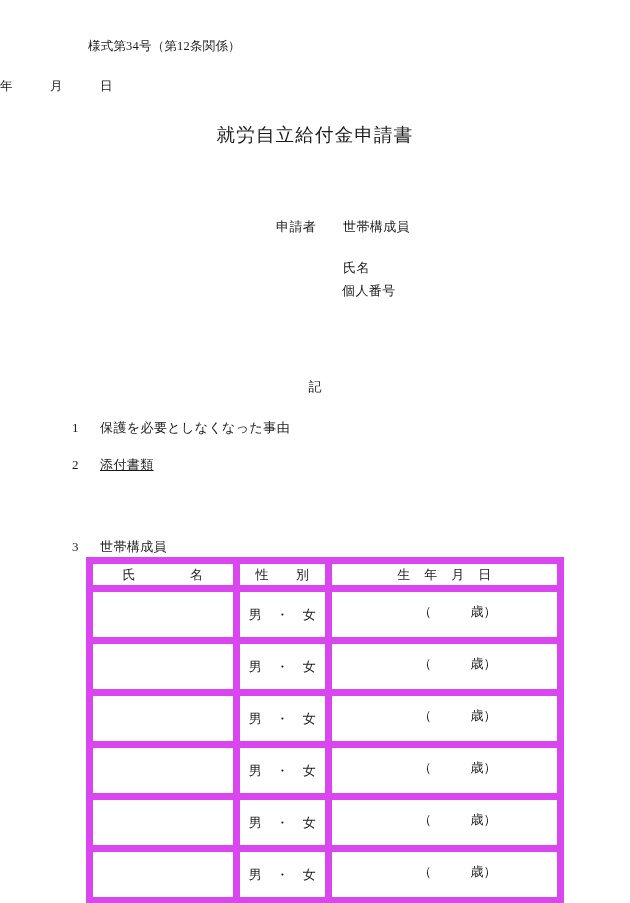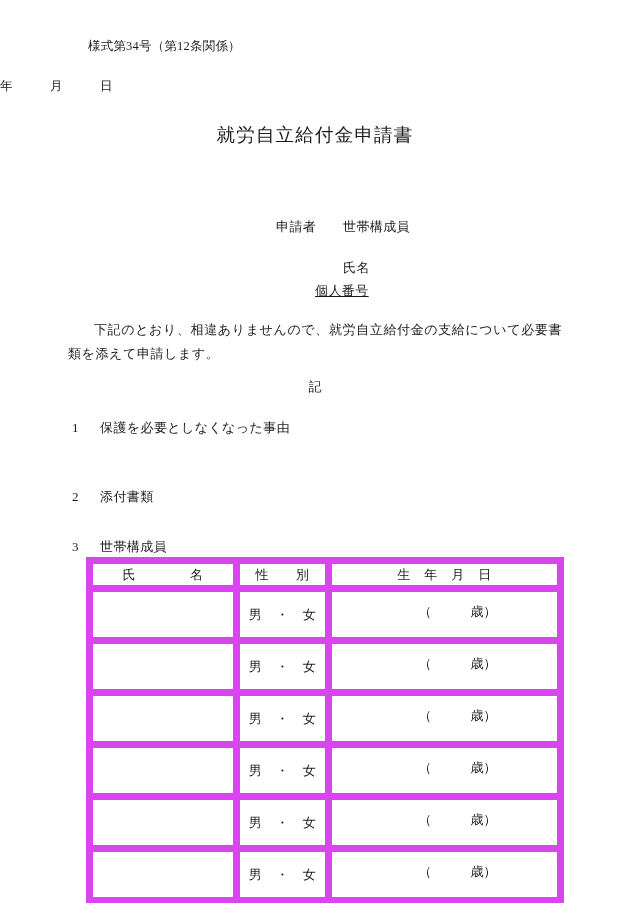--- a/index.html
+++ b/index.html
@@ -65,25 +65,24 @@
     letter-spacing: 0.4px;
   }
 
   .name-label {
     left: 343px;
     top: 259px;
     font-size: 13px;
     letter-spacing: 0.4px;
   }
   .mynumber-label {
-    left: 315px;
+    left: 342px;
     top: 282px;
     font-size: 13px;
     letter-spacing: 0.4px;
-    text-decoration: underline;
   }
 
   .body-text {
     position: absolute;
     left: 68px;
     top: 318px;
     width: 494px;
     font-size: 13px;
     line-height: 24px;
     text-indent: 26px;
@@ -98,21 +97,21 @@
     text-align: center;
     font-size: 13px;
   }
 
   .section-item {
     font-size: 13px;
     letter-spacing: 0.4px;
     left: 72px;
   }
   .section-1 { top: 419px; }
-  .section-2 { top: 488px; }
+  .section-2 { top: 456px; text-decoration: underline; }
   .section-3 { top: 538px; }
   .section-num { display: inline-block; width: 28px; }
 
   
   .household-table {
     position: absolute;
     left: 86px;
     top: 557px;
     width: 471px;
     border-collapse: collapse;
@@ -172,21 +171,20 @@
 
   <div class="abs doc-title">就労自立給付金申請書</div>
 
 
   <div class="abs applicant-line">申請者　　世帯構成員</div>
 
   <div class="abs name-label">氏名</div>
 
   <div class="abs mynumber-label">個人番号</div>
 
-  <div class="body-text">下記のとおり、相違ありませんので、就労自立給付金の支給について必要書類を添えて申請します。</div>
 
   <div class="abs ki-mark">記</div>
 
   <div class="abs section-item section-1"><span class="section-num">1</span><span>保護を必要としなくなった事由</span></div>
 
   <div class="abs section-item section-2"><span class="section-num">2</span><span>添付書類</span></div>
 
   <div class="abs section-item section-3"><span class="section-num">3</span><span>世帯構成員</span></div>
 
   <table class="household-table">

